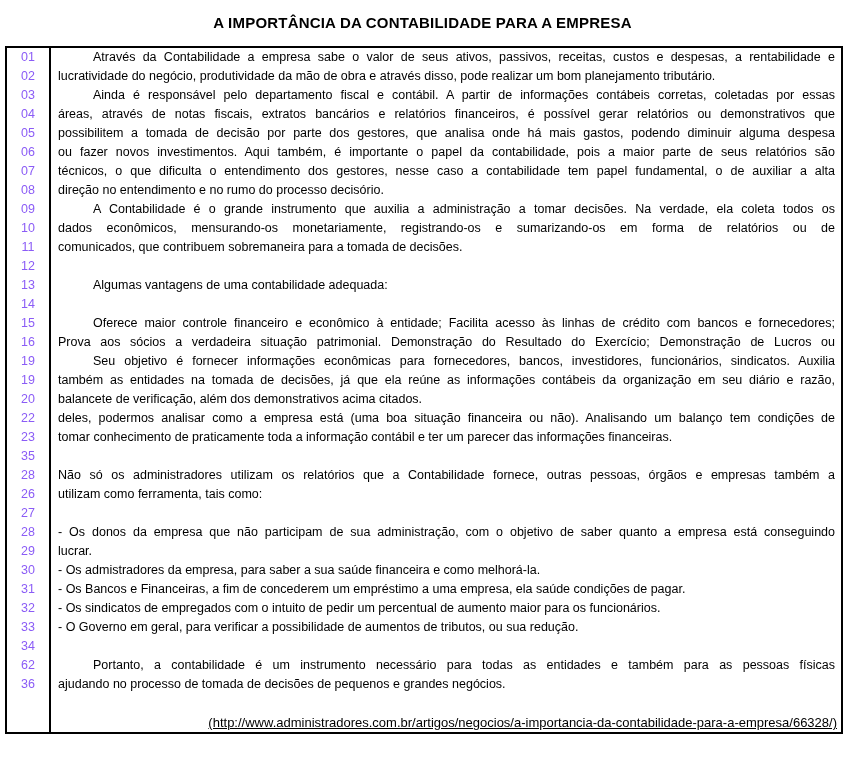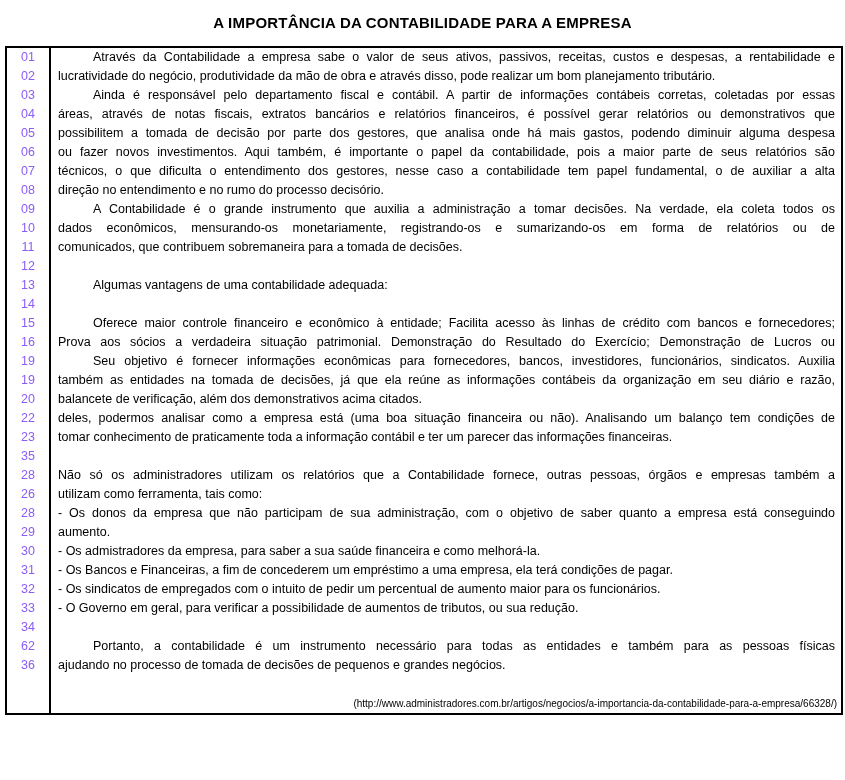--- a/index.html
+++ b/index.html
@@ -61,21 +61,22 @@
   }
   .text-cell.justify {
     text-align: justify;
     text-align-last: justify;
   }
   .source-row .text-cell {
     text-align: right;
     padding-right: 4px;
   }
   .source-link {
-    font-size: 10px;
+    font-size: 13px;
+    text-decoration: underline;
     color: #000000;
     cursor: pointer;
   }
 </style>
 </head>
 <body>
 
 <div class="page">
 
   <div class="doc-title">A IMPORTÂNCIA DA CONTABILIDADE PARA A EMPRESA</div>
@@ -197,39 +198,43 @@
   <div class="row">
     <div class="num-cell">28</div>
     <div class="text-cell justify">Não só os administradores utilizam os relatórios que a Contabilidade fornece, outras pessoas, órgãos e empresas também a</div>
   </div>
 
   <div class="row">
     <div class="num-cell">26</div>
     <div class="text-cell">utilizam como ferramenta, tais como:</div>
   </div>
 
+  <div class="row">
+    <div class="num-cell">27</div>
+    <div class="text-cell"></div>
+  </div>
 
   <div class="row">
     <div class="num-cell">28</div>
     <div class="text-cell justify">- Os donos da empresa que não participam de sua administração, com o objetivo de saber quanto a empresa está conseguindo</div>
   </div>
 
   <div class="row">
     <div class="num-cell">29</div>
-    <div class="text-cell">aumento.</div>
+    <div class="text-cell">lucrar.</div>
   </div>
 
   <div class="row">
     <div class="num-cell">30</div>
     <div class="text-cell">- Os admistradores da empresa, para saber a sua saúde financeira e como melhorá-la.</div>
   </div>
 
   <div class="row">
     <div class="num-cell">31</div>
-    <div class="text-cell">- Os Bancos e Financeiras, a fim de concederem um empréstimo a uma empresa, ela terá condições de pagar.</div>
+    <div class="text-cell">- Os Bancos e Financeiras, a fim de concederem um empréstimo a uma empresa, ela saúde condições de pagar.</div>
   </div>
 
   <div class="row">
     <div class="num-cell">32</div>
     <div class="text-cell">- Os sindicatos de empregados com o intuito de pedir um percentual de aumento maior para os funcionários.</div>
   </div>
 
   <div class="row">
     <div class="num-cell">33</div>
     <div class="text-cell">- O Governo em geral, para verificar a possibilidade de aumentos de tributos, ou sua redução.</div>

